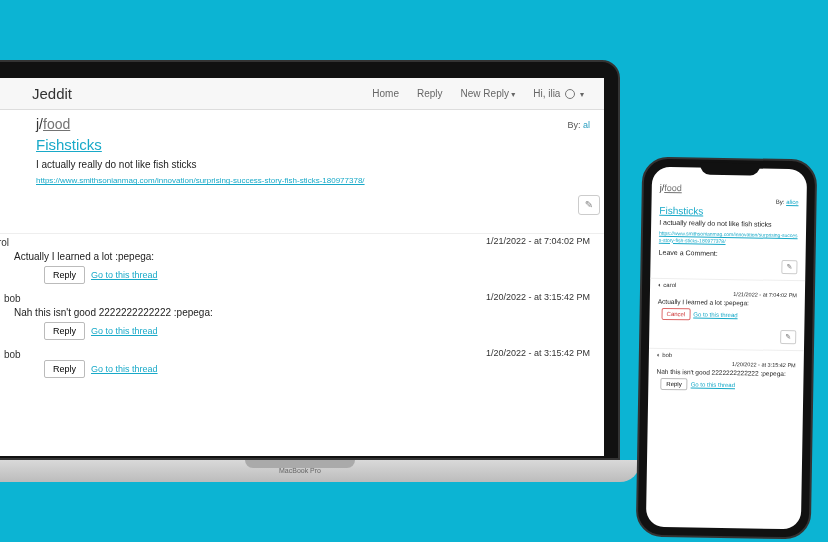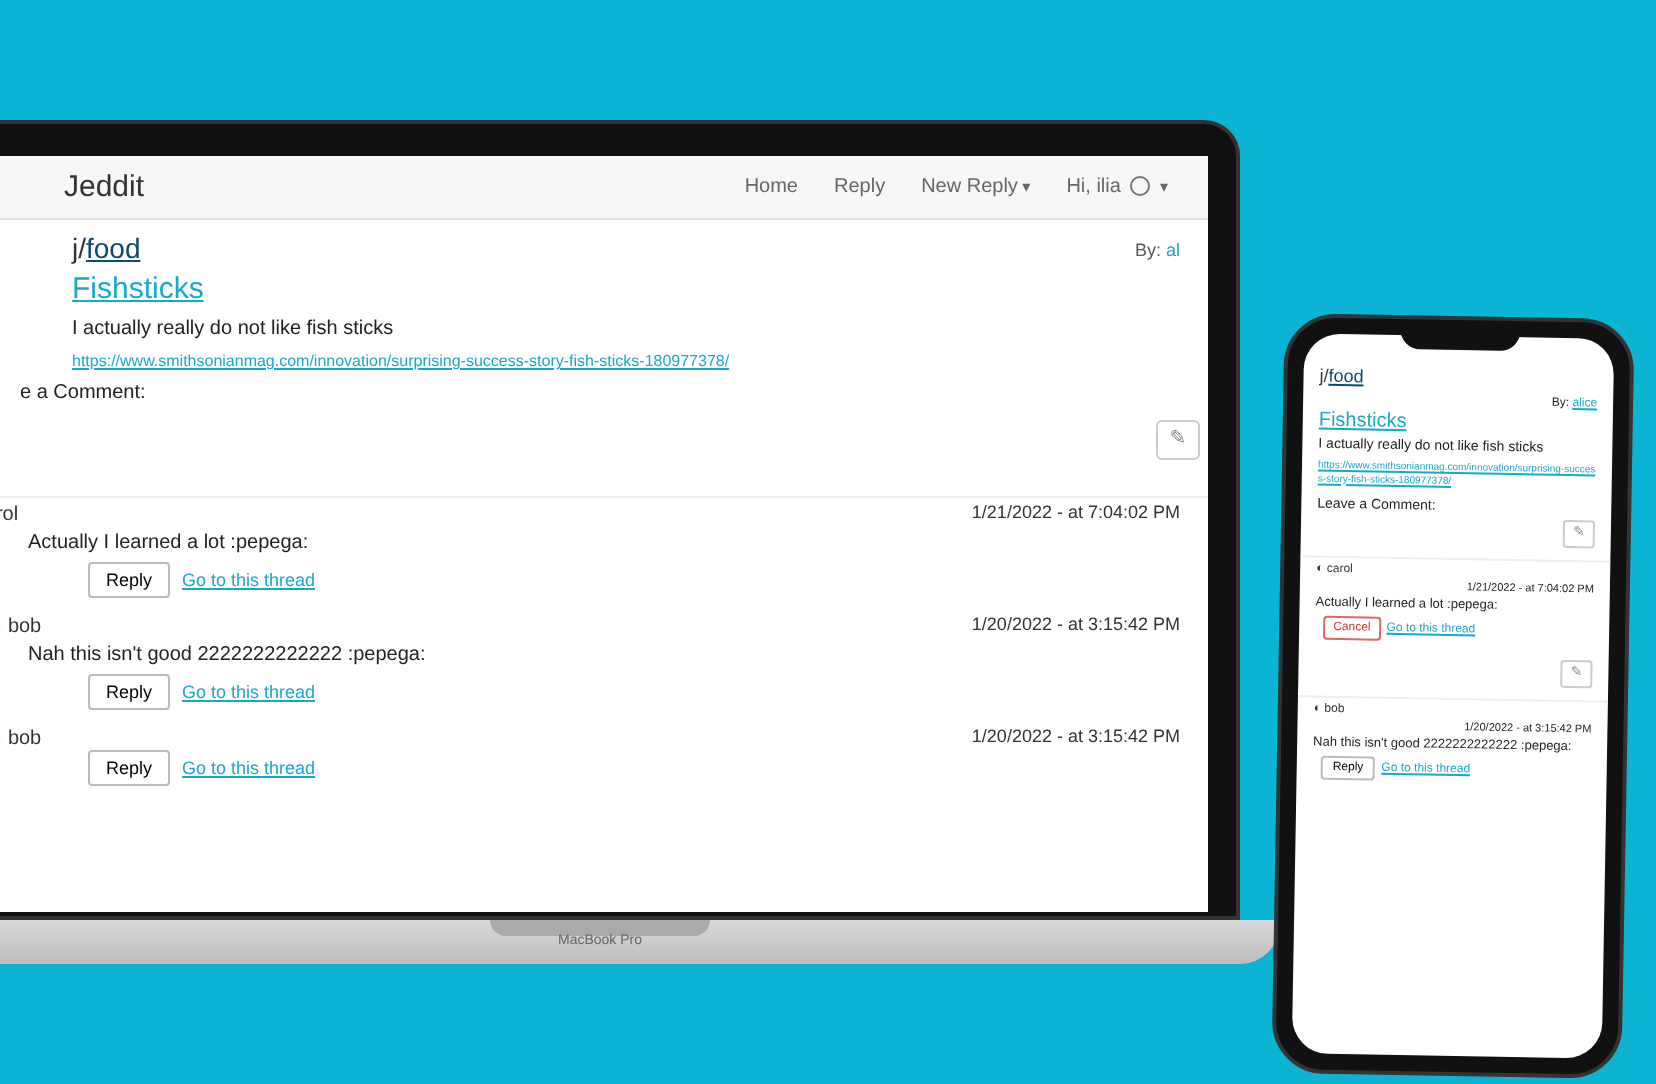--- a/index.html
+++ b/index.html
@@ -86,21 +86,21 @@
       border: 1px solid #777;
       border-radius: 50%;
       vertical-align: middle;
       margin-left: 2px;
       margin-right: 2px;
       position: relative;
     }
     
     .post-area { padding: 6px 14px 8px 40px; border-bottom: 1px solid #eee; }
     .subprefix { font-size: 14px; color: #333; }
-    .sublink { color: #0c4a6e; text-decoration: underline; font-size: 14px; }
+    .sublink { color: #737373; text-decoration: underline; font-size: 14px; }
     .byline { float: right; font-size: 9px; color: #555; margin-top: 4px; }
     .byline a { color: #2a9ec0; }
     .post-title { color: #18a9c8; text-decoration: underline; font-size: 15px; margin: 4px 0 6px 0; display: inline-block; }
     .post-body { font-size: 10px; margin-bottom: 6px; color: #222; }
     .post-link { font-size: 8px; color: #18a9c8; text-decoration: underline; display: block; margin-bottom: 6px; }
     .leave { font-size: 10px; margin: 6px 0 2px -26px; }
     .commentbox {
       position: relative;
       margin: 4px -14px 0 -40px;
       padding: 30px 6px 4px 6px;
@@ -214,21 +214,20 @@
       <div class="post-area">
         <span class="byline">
           <span>By: </span><a>al</a>
         </span>
         <div>
           <span class="subprefix">j/</span><a class="sublink">food</a>
         </div>
         <a class="post-title">Fishsticks</a>
         <div class="post-body">I actually really do not like fish sticks</div>
         <a class="post-link">https://www.smithsonianmag.com/innovation/surprising-success-story-fish-sticks-180977378/</a>
-        <div class="leave">e a Comment:</div>
         <div class="commentbox">
           <div class="sendbtn">✎</div>
         </div>
       </div>
 
       <div class="comments">
         <div class="comment">
           <span class="cdate">1/21/2022 - at 7:04:02 PM</span>
           <span class="cuser" style="margin-left:-6px;">rol</span>
           <div class="cbody">Actually I learned a lot :pepega:</div>

